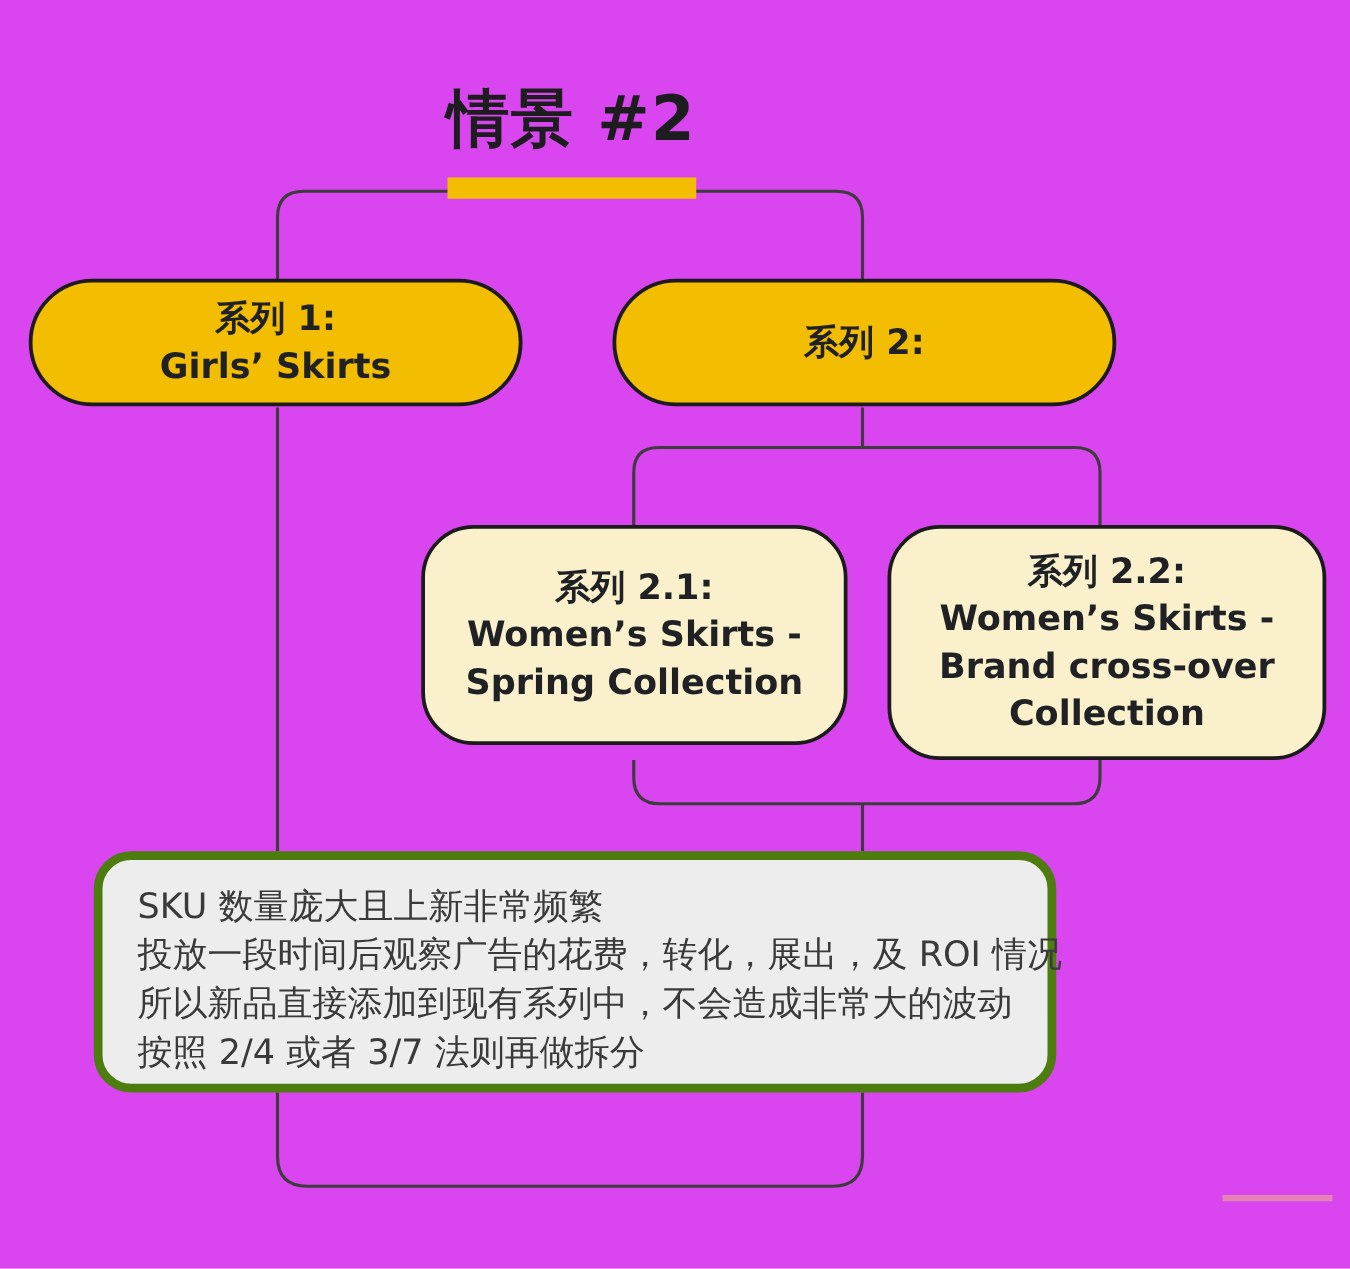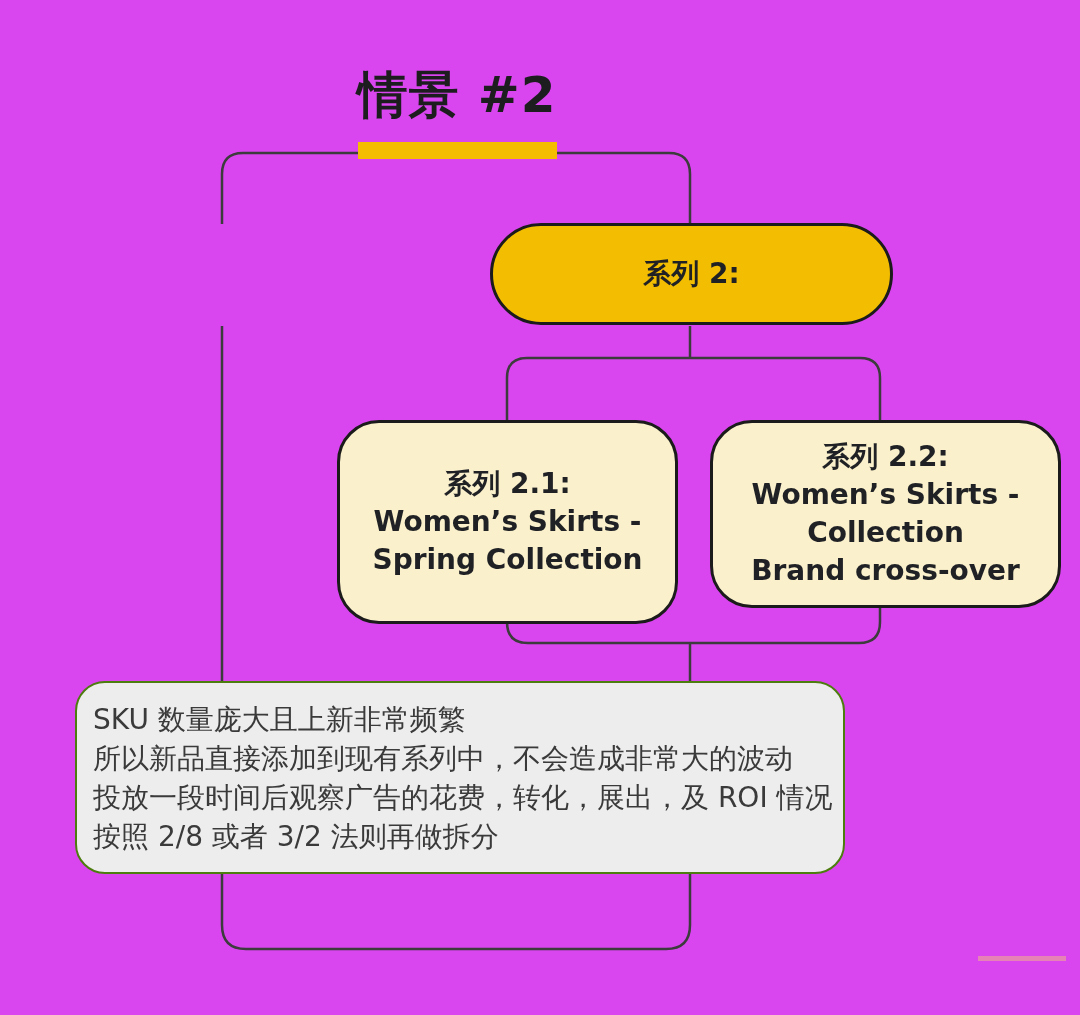--- a/index.html
+++ b/index.html
@@ -15,26 +15,26 @@
   svg.connectors{position:absolute;left:0;top:0;}
   .node{
     position:absolute;display:flex;flex-direction:column;justify-content:center;align-items:center;
     text-align:center;font-weight:700;font-size:28px;line-height:38px;color:#1f2125;
     box-sizing:border-box;border:3px solid #1b1b1b;
   }
   .pill{background:#F3BE02;border-radius:51px;}
   .sub{background:#FAF0CB;border-radius:42px;}
   #pill1{left:23px;top:223px;width:395px;height:102px;}
   #pill2{left:490px;top:223px;width:403px;height:102px;gap:44px;}
-  #box21{left:337px;top:420px;width:341px;height:204px;align-items:center;}
+  #box21{left:337px;top:420px;width:341px;height:176px;align-items:center;}
   #box22{left:710px;top:420px;width:351px;height:188px;}
   .note{
     position:absolute;left:75px;top:681px;width:770px;height:193px;box-sizing:border-box;
-    background:#EDEDED;border:2px solid #4d7c0f;border-radius:30px;
-    padding:17px 16px;font-size:28px;line-height:39px;color:#3a3a3a;
+    background:#EDEDED;border:7px solid #4d7c0f;border-radius:30px;
+    padding:17px 28px;font-size:28px;line-height:39px;color:#3a3a3a;
   }
   .note div{white-space:nowrap;}
   .watermark{position:absolute;left:978px;top:956px;width:88px;height:5px;background:rgba(247,205,114,0.45);}
 </style>
 </head>
 <body>
 
 <div class="stage">
 
   <svg class="connectors" width="1080" height="1015" viewBox="0 0 1080 1015" fill="none" stroke="#3c3c3c" stroke-width="2.5">
@@ -43,40 +43,44 @@
     <path d="M690,326 L690,358"></path>
     <path d="M507,420 L507,378 Q507,358 527,358 L860,358 Q880,358 880,378 L880,420"></path>
     <path d="M507,608 L507,622 Q507,643 528,643 L859,643 Q880,643 880,622 L880,608"></path>
     <path d="M690,643 L690,681"></path>
     <path d="M222,874 L222,925 Q222,949 246,949 L666,949 Q690,949 690,925 L690,874"></path>
   </svg>
 
   <div class="title">情景 #2</div>
   <div class="hl-bar"></div>
 
+  <div class="node pill" id="pill1">
+    <span>系列 1:</span>
+    <span>Girls’ Skirts</span>
+  </div>
 
   <div class="node pill" id="pill2">
     <span>系列 2:</span>
   </div>
 
   <div class="node sub" id="box21">
     <span>系列 2.1:</span>
     <span>Women’s Skirts -</span>
     <span>Spring Collection</span>
   </div>
 
   <div class="node sub" id="box22">
     <span>系列 2.2:</span>
     <span>Women’s Skirts -</span>
+    <span>Brand cross-over</span>
     <span>Collection</span>
-    <span>Brand cross-over</span>
   </div>
 
   <div class="note">
     <div>SKU 数量庞大且上新非常频繁</div>
+    <div>投放一段时间后观察广告的花费，转化，展出，及 ROI 情况</div>
     <div>所以新品直接添加到现有系列中，不会造成非常大的波动</div>
-    <div>投放一段时间后观察广告的花费，转化，展出，及 ROI 情况</div>
-    <div>按照 2/8 或者 3/2 法则再做拆分</div>
+    <div>按照 2/4 或者 3/7 法则再做拆分</div>
   </div>
 
   <div class="watermark"></div>
 
 </div>
 
 </body></html>

